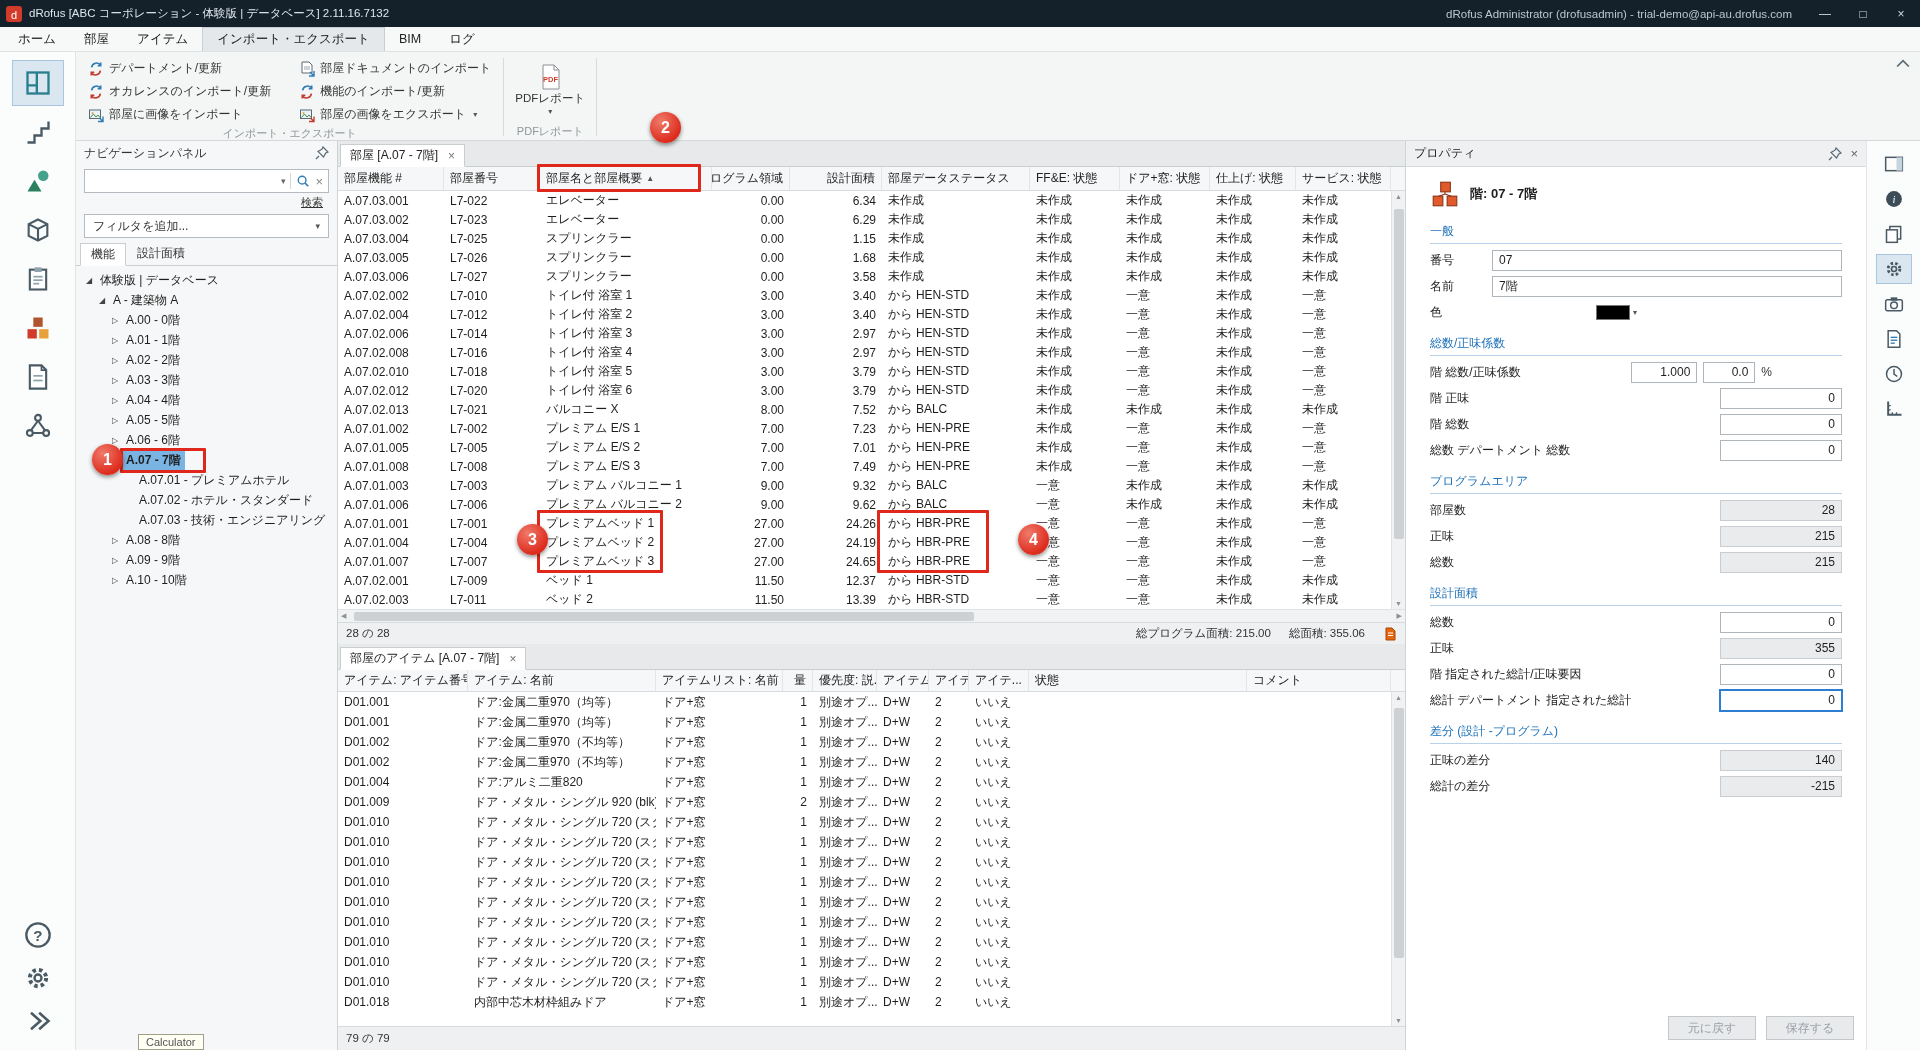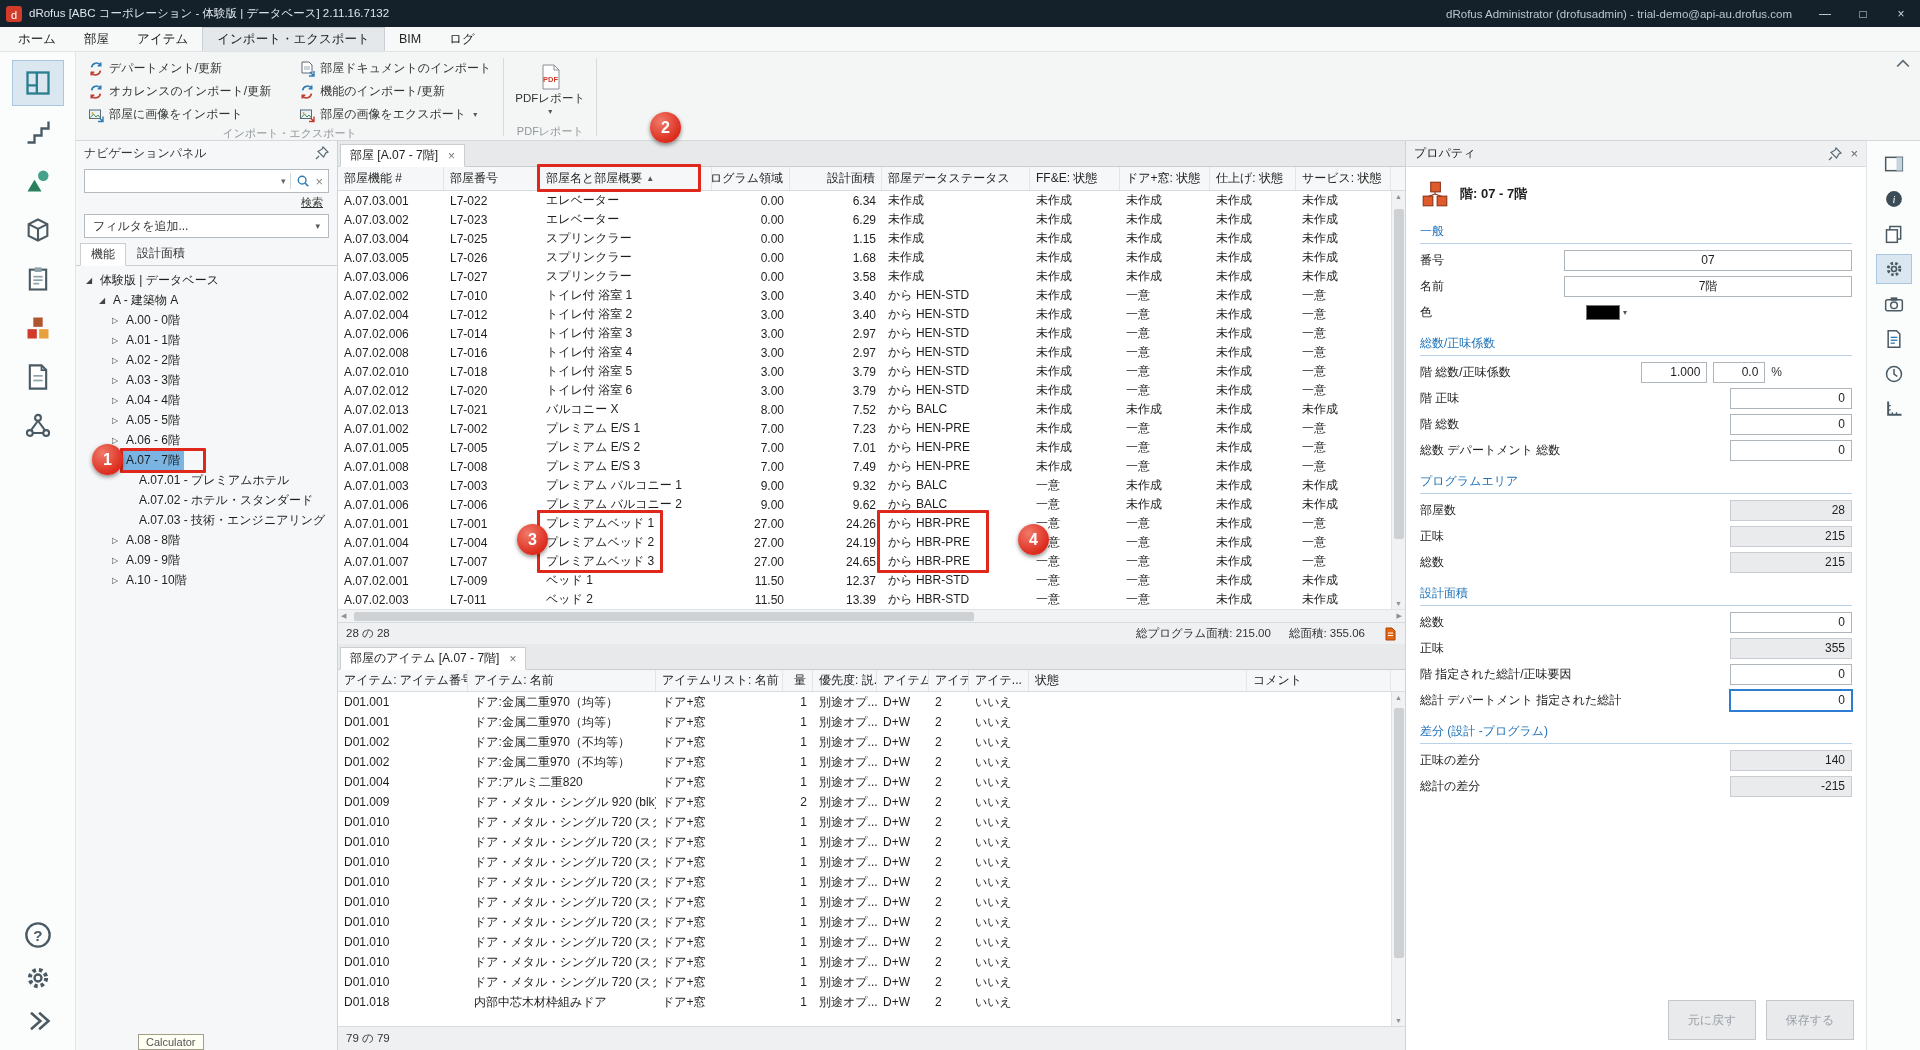--- a/index.html
+++ b/index.html
@@ -89,43 +89,43 @@
 .hscroll{height:13px;background:#f1f2f3;border-top:1px solid #e0e3e5;position:relative;display:flex;align-items:center;justify-content:space-between;padding:0 3px;font-size:7px;color:#8a9196;flex:0 0 13px}
 .hthumb{position:absolute;left:16px;top:2px;height:9px;width:620px;background:#cdd1d4;border-radius:2px}
 .statusbar{height:22px;display:flex;align-items:center;background:#eef0f1;border-top:1px solid #d8dbdd;padding:0 8px;font-size:11.5px;color:#333;gap:18px;flex:0 0 22px}
 .items-panel .statusbar{height:24px;flex:0 0 24px}
 .sp{flex:1}
 
 .props-panel{width:461px;border-left:1px solid #cfd3d6;display:flex;flex-direction:column;background:#fff;flex:0 0 461px}
 .props-header{height:26px;background:#eef0f1;border-bottom:1px solid #d8dbdd;display:flex;align-items:center;padding:0 8px;font-size:12px;gap:8px;flex:0 0 26px}
 .props-header .flex{flex:1}
 .px{color:#666;font-size:13px}
-.props-body{flex:1;padding:4px 14px;overflow:hidden}
+.props-body{flex:1;padding:4px 24px;overflow:hidden}
 .props-title-row{display:flex;align-items:center;gap:10px;padding:8px 0 4px}
 .props-title-row .ic{width:30px;height:30px}
 .props-title{font-size:13px;font-weight:bold;color:#1e1e1e}
 .psec{color:#1d71b8;font-size:12px;margin-top:10px;padding-bottom:3px;border-bottom:1px solid #b9d2ea;margin-bottom:3px}
 .prow{display:flex;align-items:center;height:26px;font-size:12px;gap:6px}
 .plabel{flex:1;color:#222;white-space:nowrap;overflow:hidden}
 .prow.color .plabel{flex:0 0 160px}
 .prow.color .fill{flex:1}
 .prow.double{padding-right:70px}
 .pin{border:1px solid #aeb5bb;background:#fff;height:21px;line-height:19px;padding:0 6px;font-size:12px;color:#1e1e1e;white-space:nowrap;overflow:hidden}
 .pin.num{width:122px;text-align:right}
-.pin.wide{width:288px;text-align:center}
+.pin.wide{width:350px;text-align:left}
 .pin.w66{width:66px;text-align:right}
 .pin.w52{width:52px;text-align:right}
 .pin.ro{background:#e9ebed;border-color:#c9cdd1}
 .pin.focus{border:1px solid #2d7dd2;outline:1px solid #2d7dd2}
 .psuf{color:#333}
 .swatch-wrap{display:inline-flex;align-items:center;gap:3px}
 .swatch{width:34px;height:15px;background:#000;border:1px solid #777}
 .swarrow{font-size:8px;color:#555}
 .props-footer{display:flex;justify-content:flex-end;gap:10px;padding:8px 12px 10px;flex:0 0 42px}
-.pbtn{width:88px;height:40px;background:#e9eaec;border:1px solid #c3c8cc;color:#9aa1a7;font-size:12px;font-family:inherit}
+.pbtn{width:88px;height:24px;background:#e9eaec;border:1px solid #c3c8cc;color:#9aa1a7;font-size:12px;font-family:inherit}
 
 .right-rail{width:54px;background:#fbfcfc;border-left:1px solid #e2e5e7;display:flex;flex-direction:column;align-items:center;padding-top:8px;gap:5px;flex:0 0 54px}
 .rrbtn{width:36px;height:30px;display:flex;align-items:center;justify-content:center}
 .rrbtn .ic{width:20px;height:20px}
 .rrbtn.selected{background:#dae6f0;border:1px solid #aac6de}
 
 .ann{position:absolute;inset:0;pointer-events:none;z-index:50}
 .acircle{position:absolute;width:31px;height:31px;border-radius:50%;background:radial-gradient(circle at 35% 30%,#f07a6a,#dc2a1c 72%);color:#fff;font-size:16px;font-weight:bold;display:flex;align-items:center;justify-content:center;box-shadow:0 2px 4px rgba(0,0,0,.45)}
 .abox{position:absolute;border:3px solid #e0271b;border-radius:1px}
 .calc-tip{position:absolute;left:138px;top:1034px;background:#fffff4;border:1px solid #a0a08a;font-size:11px;color:#555;padding:1px 7px;z-index:40;white-space:nowrap}
@@ -429,21 +429,21 @@
                 <span class="tree-label">A.04 - 4階</span>
               </div>
               <div class="tree-row" style="padding-left: 32px;">
                 <span class="tree-arrow">▷</span>
                 <span class="tree-label">A.05 - 5階</span>
               </div>
               <div class="tree-row" style="padding-left: 32px;">
                 <span class="tree-arrow">▷</span>
                 <span class="tree-label">A.06 - 6階</span>
               </div>
-              <div class="tree-row" style="padding-left: 32px;">
+              <div class="tree-row" style="padding-left: 32px; font-weight: bold;">
                 <span class="tree-arrow">◢</span>
                 <span class="tree-label selected">A.07 - 7階</span>
               </div>
               <div class="tree-row" style="padding-left: 45px;">
                 <span class="tree-arrow"></span>
                 <span class="tree-label">A.07.01 - プレミアムホテル</span>
               </div>
               <div class="tree-row" style="padding-left: 45px;">
                 <span class="tree-arrow"></span>
                 <span class="tree-label">A.07.02 - ホテル・スタンダード</span>

